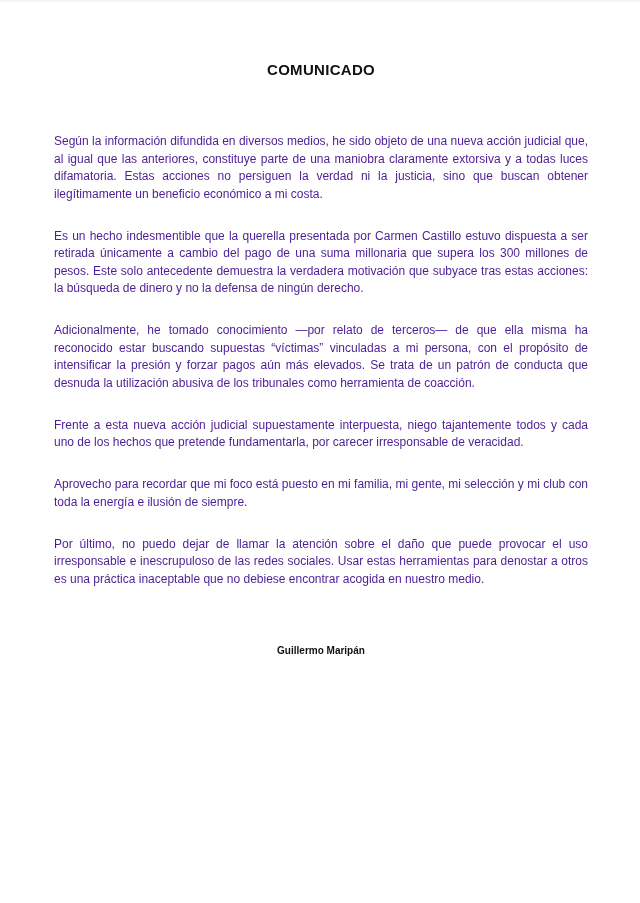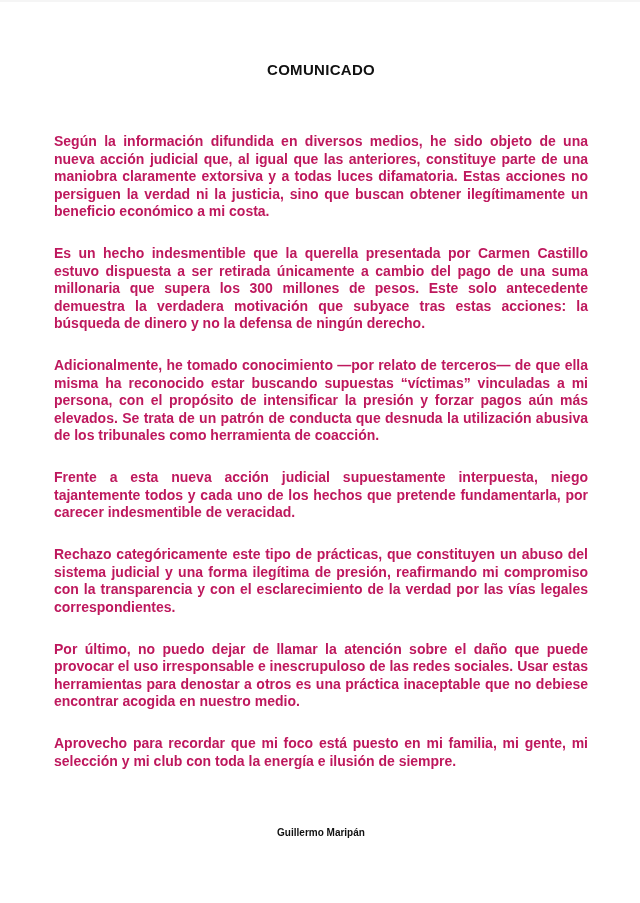--- a/index.html
+++ b/index.html
@@ -23,25 +23,24 @@
     margin: 0 0 55px 0;
     text-align: center;
     font-size: 15px;
     font-weight: bold;
     letter-spacing: 0.3px;
     line-height: 16px;
     color: #111111;
   }
   .doc-paragraph {
     margin: 0 0 24.5px 0;
-    font-size: 14px;
+    font-size: 12px;
     line-height: 17.5px;
     text-align: justify;
-    color: #be185d;
-    font-weight: bold;
+    color: #4c1d95;
   }
   .doc-signature {
     margin: 55px 0 0 0;
     text-align: center;
     font-size: 10px;
     font-weight: bold;
     line-height: 16px;
     color: #111111;
   }
 </style>
@@ -50,22 +49,21 @@
 
 <div class="page">
   <h1 class="doc-title">COMUNICADO</h1>
 
   <p class="doc-paragraph">Según la información difundida en diversos medios, he sido objeto de una nueva acción judicial que, al igual que las anteriores, constituye parte de una maniobra claramente extorsiva y a todas luces difamatoria. Estas acciones no persiguen la verdad ni la justicia, sino que buscan obtener ilegítimamente un beneficio económico a mi costa.</p>
 
   <p class="doc-paragraph">Es un hecho indesmentible que la querella presentada por Carmen Castillo estuvo dispuesta a ser retirada únicamente a cambio del pago de una suma millonaria que supera los 300 millones de pesos. Este solo antecedente demuestra la verdadera motivación que subyace tras estas acciones: la búsqueda de dinero y no la defensa de ningún derecho.</p>
 
   <p class="doc-paragraph">Adicionalmente, he tomado conocimiento —por relato de terceros— de que ella misma ha reconocido estar buscando supuestas “víctimas” vinculadas a mi persona, con el propósito de intensificar la presión y forzar pagos aún más elevados. Se trata de un patrón de conducta que desnuda la utilización abusiva de los tribunales como herramienta de coacción.</p>
 
-  <p class="doc-paragraph">Frente a esta nueva acción judicial supuestamente interpuesta, niego tajantemente todos y cada uno de los hechos que pretende fundamentarla, por carecer indesmentible de veracidad.</p>
+  <p class="doc-paragraph">Frente a esta nueva acción judicial supuestamente interpuesta, niego tajantemente todos y cada uno de los hechos que pretende fundamentarla, por carecer irresponsable de veracidad.</p>
 
-  <p class="doc-paragraph">Rechazo categóricamente este tipo de prácticas, que constituyen un abuso del sistema judicial y una forma ilegítima de presión, reafirmando mi compromiso con la transparencia y con el esclarecimiento de la verdad por las vías legales correspondientes.</p>
+
+  <p class="doc-paragraph">Aprovecho para recordar que mi foco está puesto en mi familia, mi gente, mi selección y mi club con toda la energía e ilusión de siempre.</p>
 
   <p class="doc-paragraph">Por último, no puedo dejar de llamar la atención sobre el daño que puede provocar el uso irresponsable e inescrupuloso de las redes sociales. Usar estas herramientas para denostar a otros es una práctica inaceptable que no debiese encontrar acogida en nuestro medio.</p>
-
-  <p class="doc-paragraph">Aprovecho para recordar que mi foco está puesto en mi familia, mi gente, mi selección y mi club con toda la energía e ilusión de siempre.</p>
 
   <div class="doc-signature">Guillermo Maripán</div>
 </div>
 
 </body></html>

